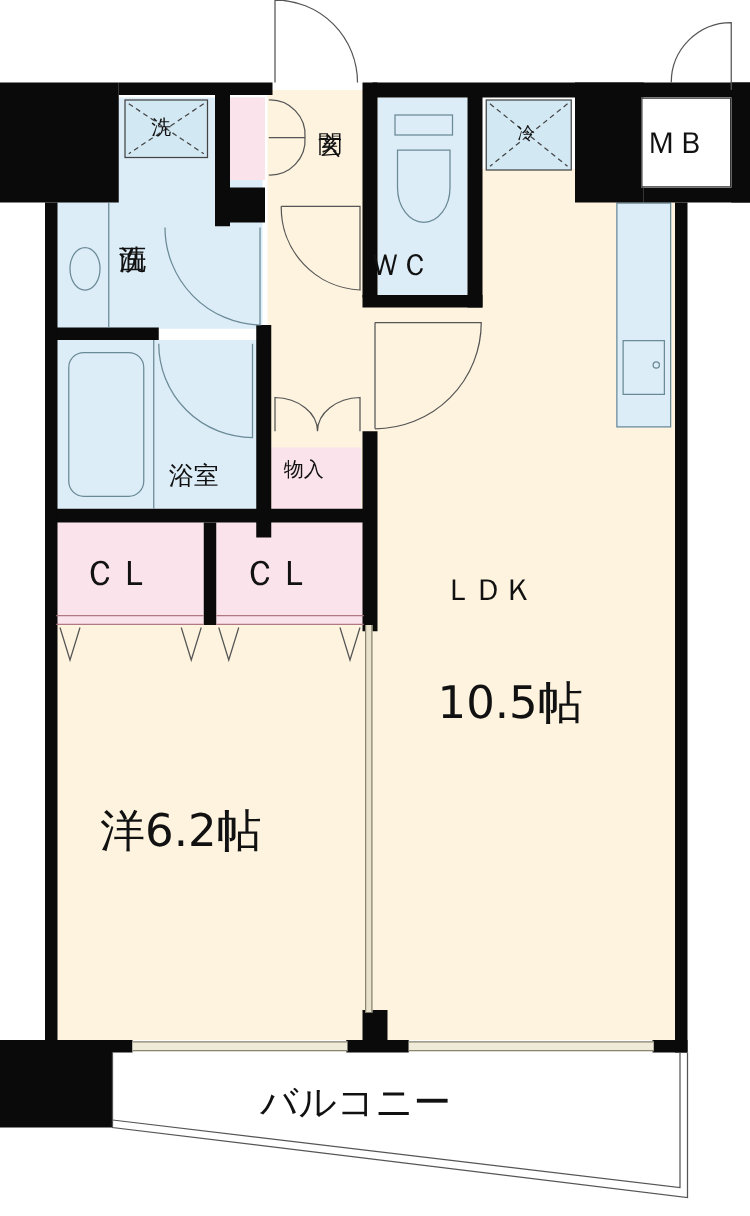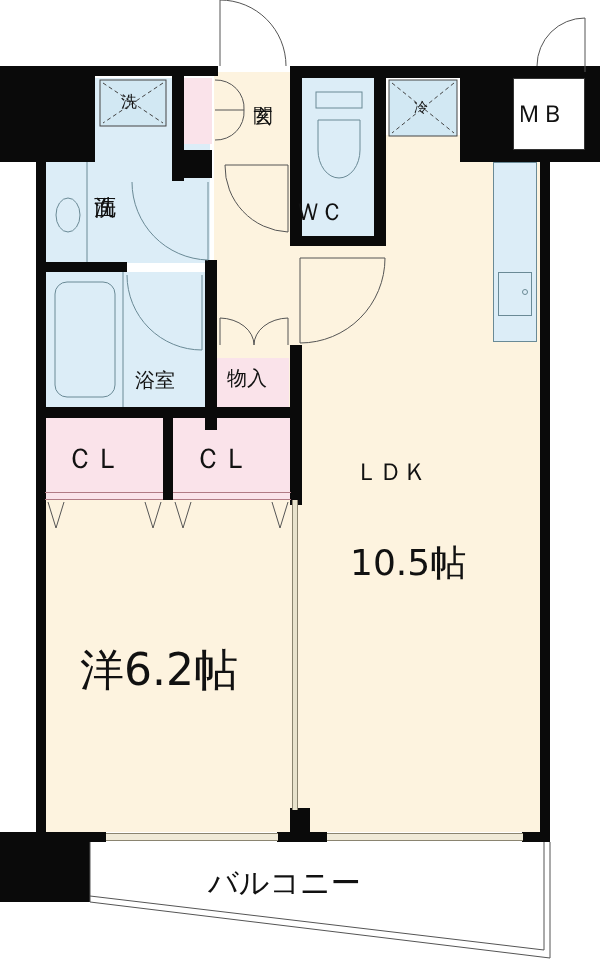--- a/index.html
+++ b/index.html
@@ -110,19 +110,19 @@
   <path d="M90 896 L544 950 L544 842" fill="none" stroke="#555"></path>
 </svg>
 
 <span class="lbl" style="left:121px;top:94px;font-size:16px;">洗</span>
 <span class="lbl" style="left:414px;top:100px;font-size:14px;">冷</span>
 <span class="lbl vert" style="left:254px;top:90px;font-size:19px;">玄関</span>
 <span class="lbl vert" style="left:94px;top:178px;font-size:22px;">洗面</span>
 <span class="lbl" style="left:296px;top:200px;font-size:24px;">ＷＣ</span>
 <span class="lbl" style="left:517px;top:102px;font-size:24px;">ＭＢ</span>
 <span class="lbl" style="left:135px;top:370px;font-size:20px;">浴室</span>
-<span class="lbl" style="left:227px;top:368px;font-size:20px;">物入</span>
+<span class="lbl" style="left:227px;top:368px;font-size:16px;">物入</span>
 <span class="lbl" style="left:66px;top:445px;font-size:28px;">ＣＬ</span>
 <span class="lbl" style="left:194px;top:445px;font-size:28px;">ＣＬ</span>
 <span class="lbl" style="left:355px;top:460px;font-size:24px;">ＬＤＫ</span>
 <span class="lbl" style="left:350px;top:545px;font-size:36px;">10.5帖</span>
-<span class="lbl" style="left:80px;top:648px;font-size:44px;">洋6.2帖</span>
+<span class="lbl" style="left:80px;top:648px;font-size:36px;">洋6.2帖</span>
 <span class="lbl" style="left:208px;top:868px;font-size:30px;">バルコニー</span>
 
 </body></html>

